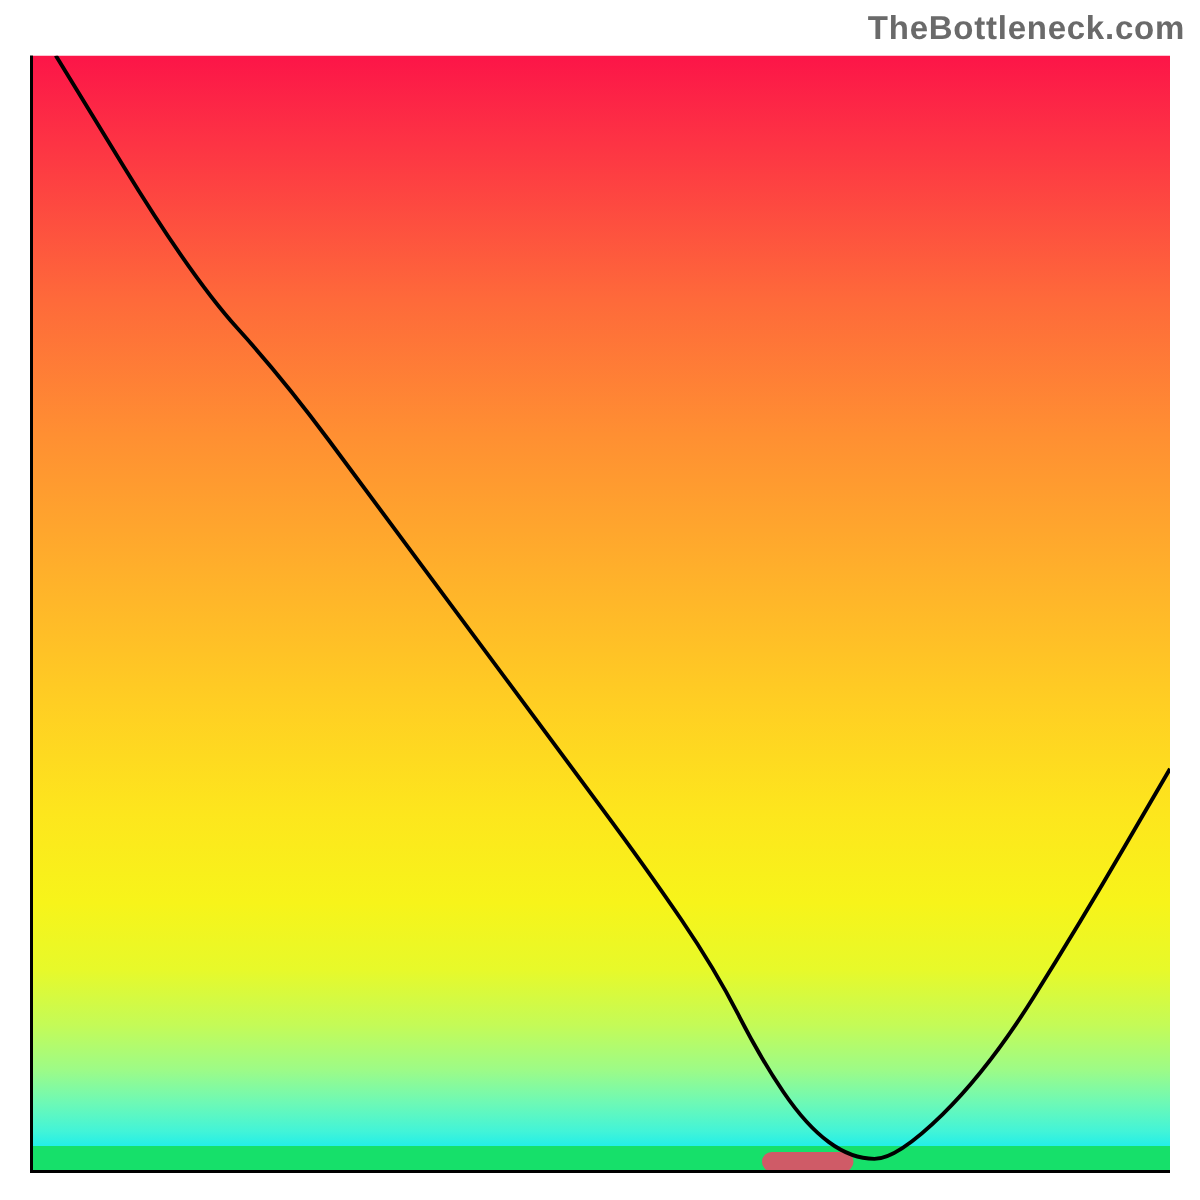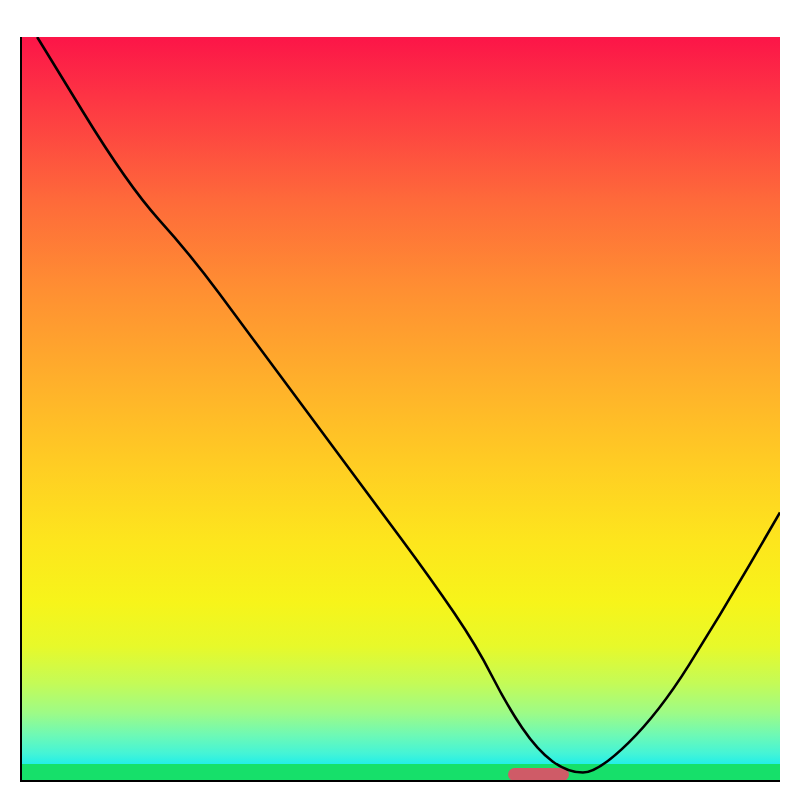--- a/index.html
+++ b/index.html
@@ -51,20 +51,21 @@
     height: 13px;
     border-radius: 7px;
     background: #cf5b67;
   }
   svg.curve { position: absolute; inset: 0; width: 100%; height: 100%; }
 </style>
 </head>
 <body>
 
 <div class="container">
+  <div class="attribution">TheBottleneck.com</div>
 
   <div class="plot-area">
     <div class="gradient"></div>
     <div class="bottom-green"></div>
     <div class="marker" id="marker" style="left: 486.4px; width: 60.8px; top: 730.55px;"></div>
     <svg class="curve" viewBox="0 0 760 745" preserveAspectRatio="none">
       <path id="curvePath" d="M 15.200000000000001 0 Q 15.200000000000001 0 60.800000000000004 74.5 Q 106.4 149 136.8 182.52500000000003 Q 167.2 216.05000000000007 197.6 257.02500000000003 Q 228 298 258.4 338.975 Q 288.8 379.95 319.20000000000005 420.92499999999995 Q 349.6 461.9 380 502.875 Q 410.40000000000003 543.85 433.20000000000005 577.375 Q 456 610.9 471.20000000000005 640.7 Q 486.40000000000003 670.5 501.6 692.85 Q 516.8000000000001 715.2 532 726.375 Q 547.1999999999999 737.55 562.4 737.55 Q 577.6 737.55 608 707.75 Q 638.4 677.95 668.8 629.5250000000001 Q 699.2 581.1 729.6 528.95 T 760 476.8" fill="none" stroke="#000" stroke-width="2.6"></path>
     </svg>
   </div>
 </div>

